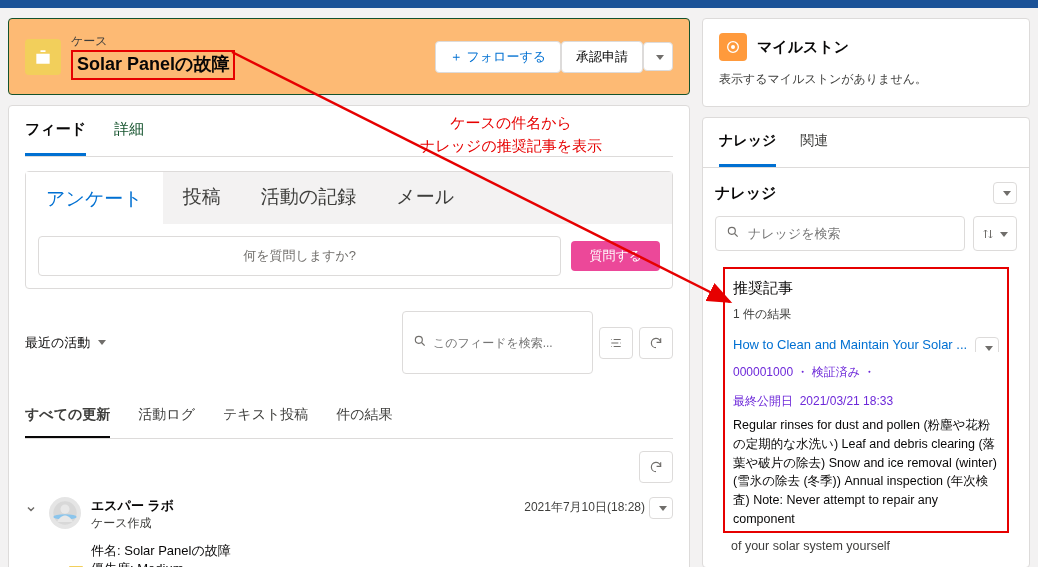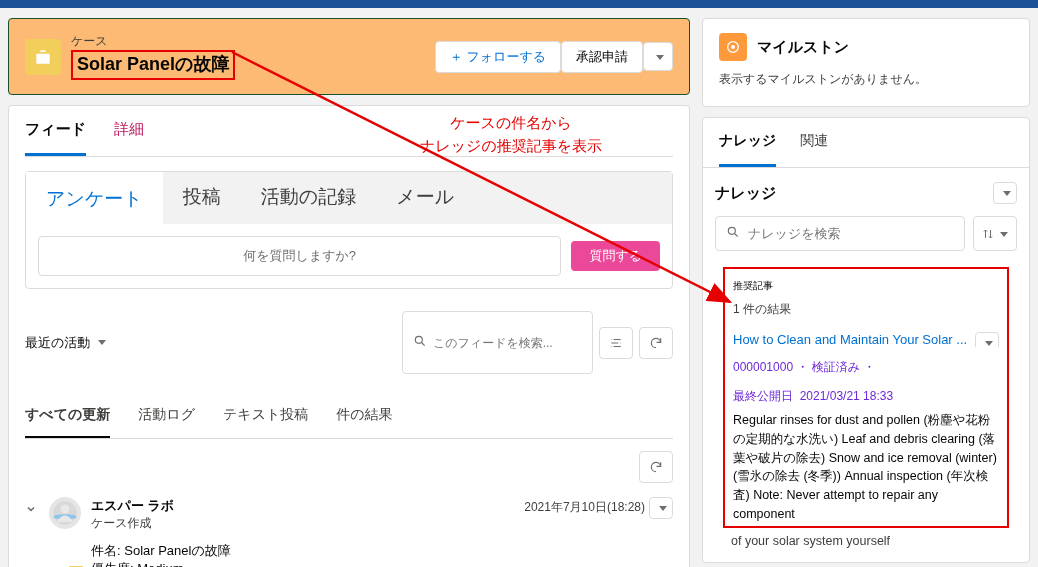--- a/index.html
+++ b/index.html
@@ -28,21 +28,21 @@
     .case-title { font-size: 18px; font-weight: 700; }
     .title-box { border: 2px solid #e60000; padding: 0 4px 2px 4px; display:inline-block; }
     .header-actions { margin-left: auto; display: flex; gap: 0; align-items:center;}
     .btn { background: #fff; border: 1px solid #dddbda; border-radius: 4px; padding: 6px 14px; font-size: 13px; cursor: pointer; }
     .btn-follow { color: #0070d2; }
     .btn-caret { padding: 6px 8px; }
 
     
     .feed-card { padding: 0 16px 14px 16px; }
     .main-tabs { display: flex; border-bottom: 1px solid #dddbda; margin-bottom: 14px;}
-    .main-tab { padding: 14px 0; margin-right: 28px; font-size: 15px; color:#be185d; cursor:pointer;}
+    .main-tab { padding: 14px 0; margin-right: 28px; font-size: 15px; color:#14532d; cursor:pointer;}
     .main-tab.active { font-weight: 700; border-bottom: 3px solid #0070d2; color:#080707;}
 
     .composer { border:1px solid #dddbda; border-radius:4px; }
     .publisher-tabs { display:flex; background:#f3f2f2; }
     .pub-tab { padding: 12px 20px; font-size:19px; color:#3e3e3c; cursor:pointer; }
     .pub-tab.active { background:#fff; color:#0070d2; border-top:2px solid transparent;}
     .composer-body { display:flex; padding: 12px; gap:10px; align-items:center;}
     .question-input { flex:1; border:1px solid #dddbda; border-radius:4px; padding:10px; text-align:center; color:#706e6b; background:#fff;}
     .ask-btn { background:#ec4899; color:#fff; border:none; border-radius:4px; padding:6px 18px; font-size:13px; cursor:pointer;}
 
@@ -87,21 +87,21 @@
     .kn-body { padding: 14px 12px 0 12px;}
     .kn-title-row { display:flex; align-items:center; justify-content:space-between;}
     .kn-title { font-size:15px; font-weight:700;}
     .kn-caret { border:1px solid #dddbda; border-radius:4px; width:24px; height:22px; display:flex; align-items:center; justify-content:center; cursor:pointer; color:#706e6b;}
     .kn-search-row { display:flex; gap:8px; margin-top:12px;}
     .kn-search { flex:1; border:1px solid #dddbda; border-radius:4px; padding:8px 10px; display:flex; align-items:center; gap:8px; color:#706e6b;}
     .kn-search input { border:none; outline:none; font-size:13px; flex:1;}
     .kn-sort { border:1px solid #dddbda; border-radius:4px; width:44px; display:flex; align-items:center; justify-content:center; gap:2px; cursor:pointer; color:#706e6b;}
 
     .suggest-box { border:2px solid #e60000; margin: 16px 8px 0 8px; padding: 10px 8px 2px 8px;}
-    .suggest-title { font-size:10px; margin-bottom:8px;}
+    .suggest-title { font-size:15px; margin-bottom:8px;}
     .suggest-count { font-size:12px; color:#3e3e3c; margin-bottom:14px;}
     .article-title { color:#0070d2; font-size:13px; white-space:nowrap; overflow:hidden; text-overflow:ellipsis; padding-right:24px; position:relative; cursor:pointer;}
     .article-menu { position:absolute; right:0; top:0;}
     .article-meta { font-size:12px; color:#6d28d9; margin-top:12px;}
     .article-body { font-size:12.5px; color:#080707; margin-top:6px; line-height:1.5;}
     .article-below { font-size:12.5px; color:#3e3e3c; margin: 6px 8px 0 16px;}
 
     
     .annotation-text { position:absolute; color:#e60000; font-size:15px; font-weight:500; text-align:center; line-height:1.5;}
     .arrow-svg { position:absolute; pointer-events:none;}

